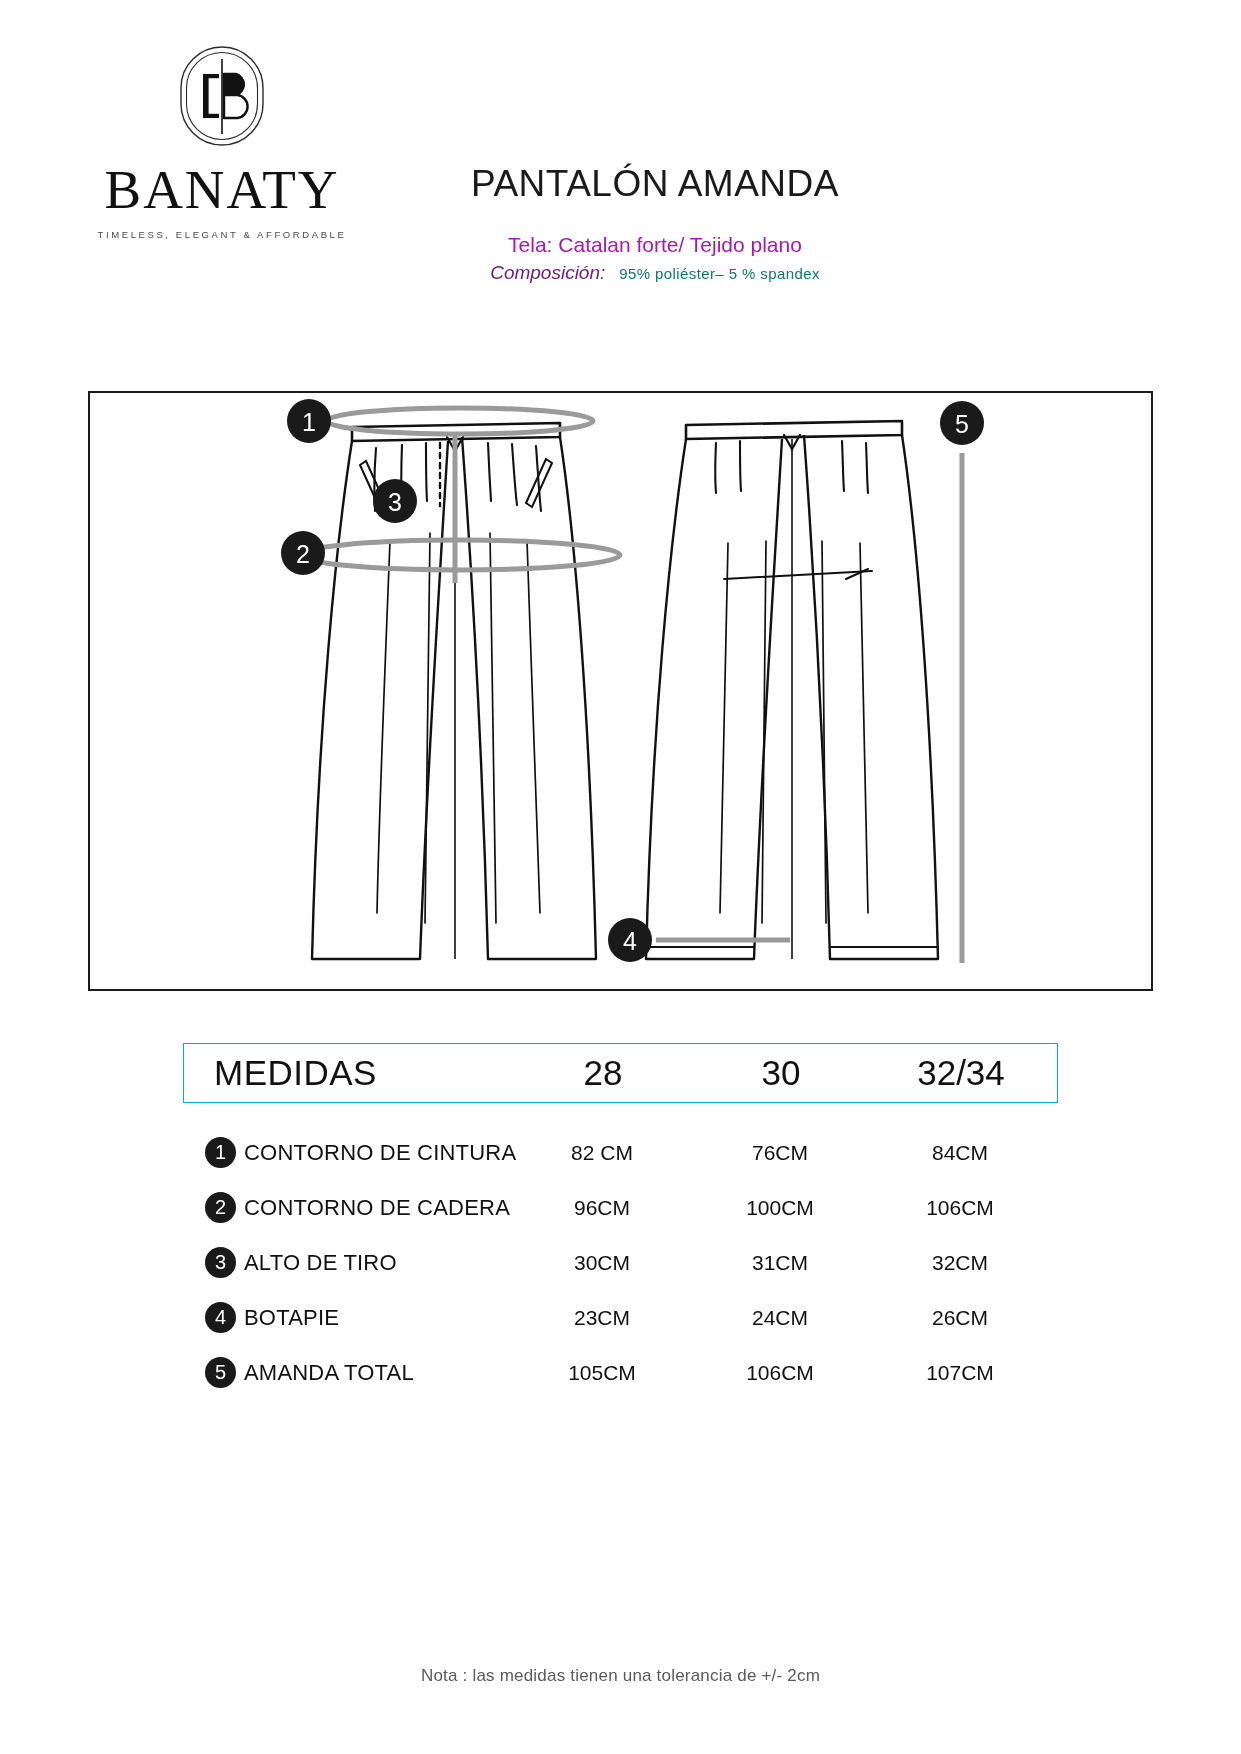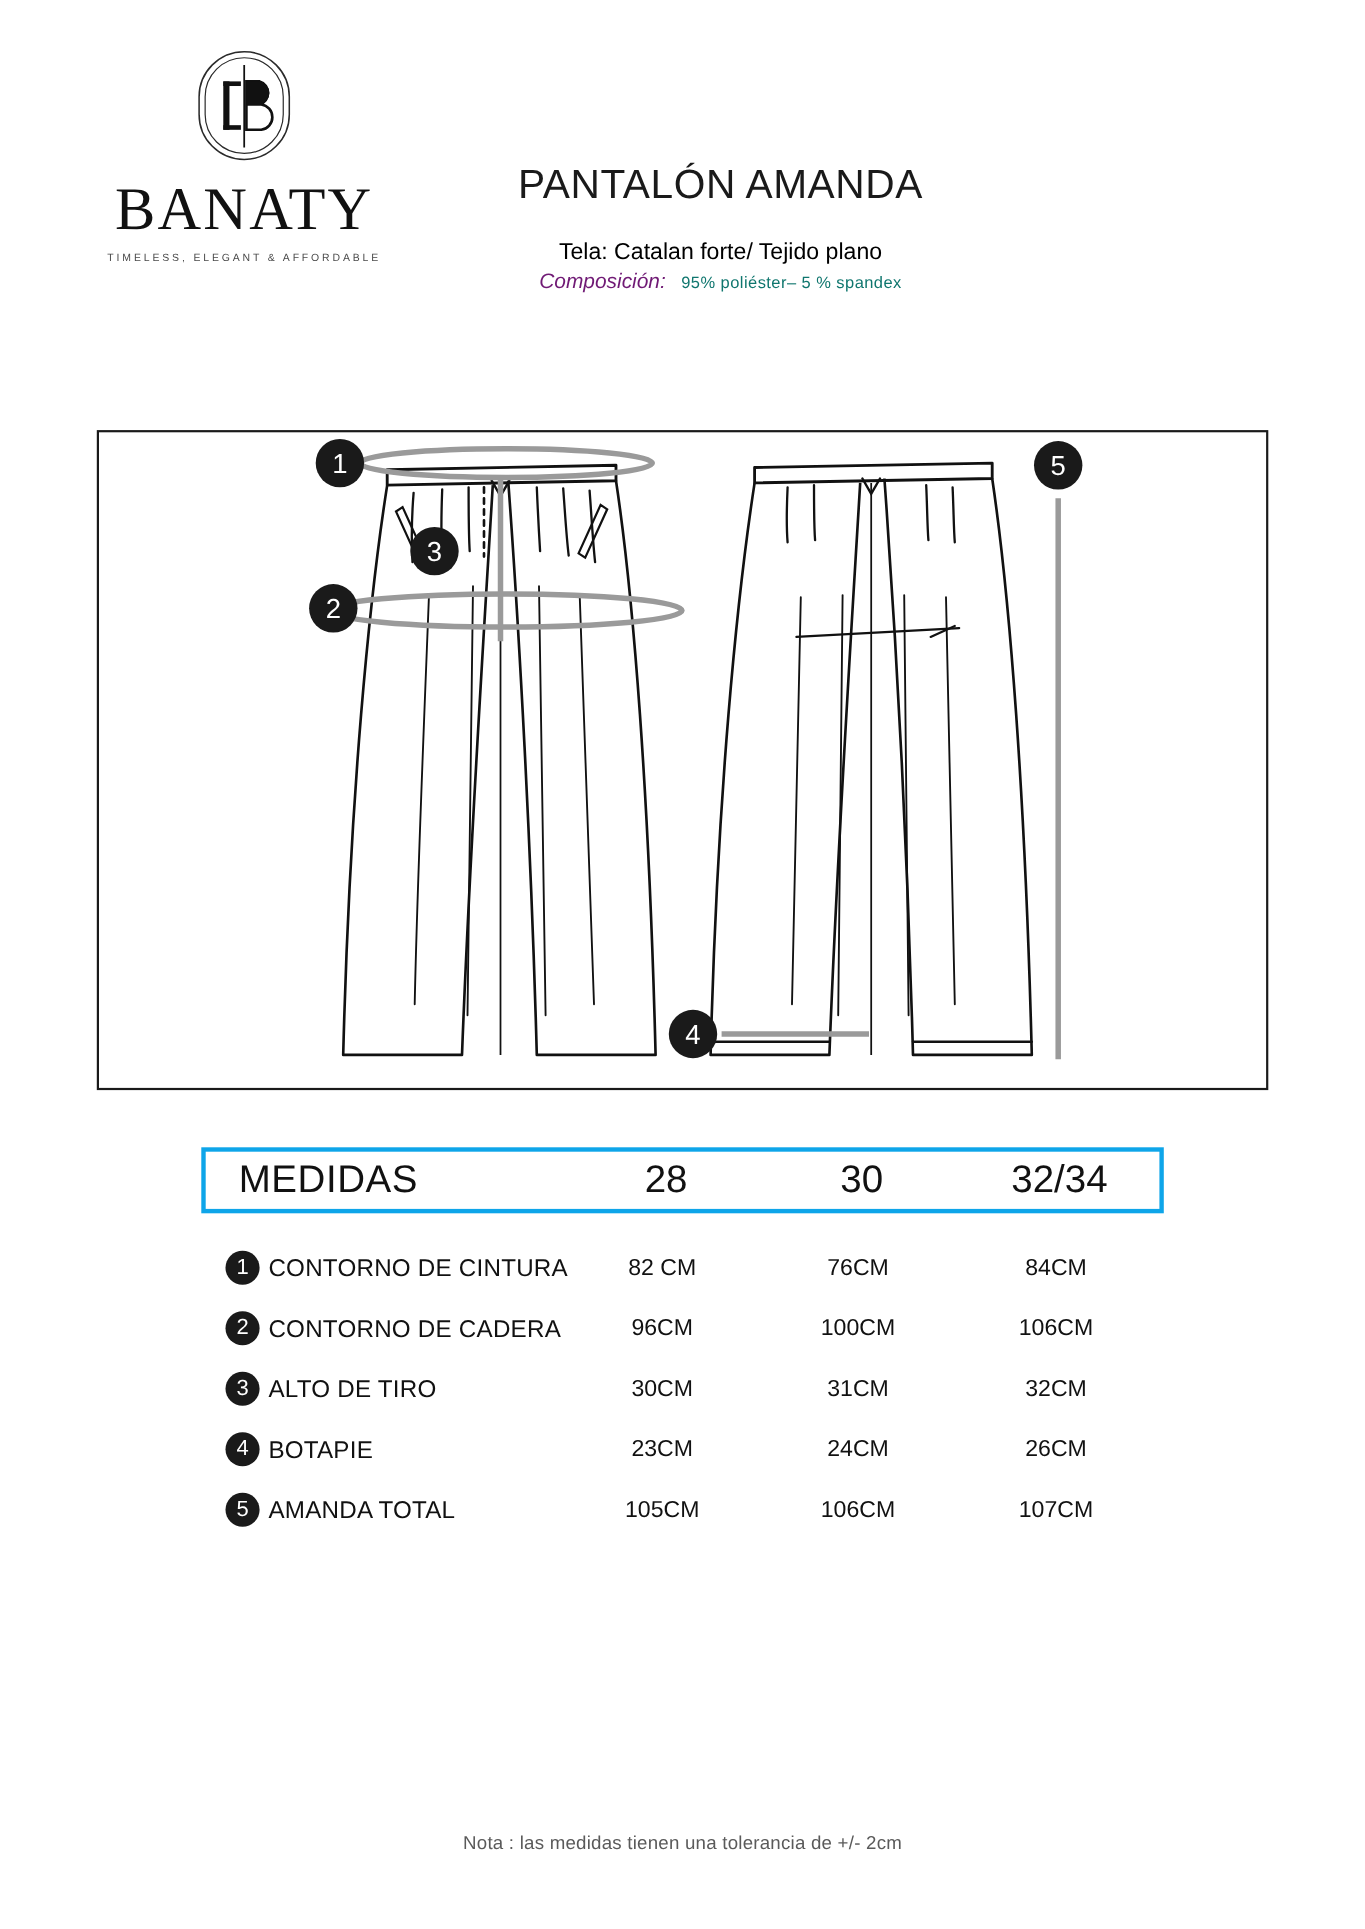--- a/index.html
+++ b/index.html
@@ -69,27 +69,27 @@
     color: #0d0d0d;
     line-height: 1.05;
     margin: 0;
   }
   .sub-title {
     font-family: "Liberation Sans", sans-serif;
     font-size: 37px;
     font-weight: 400;
     letter-spacing: 0.5px;
     color: #1a1a1a;
-    margin-top: 8px;
+    margin-top: 24px;
     line-height: 1.1;
   }
   .fabric-line {
     font-family: "Liberation Sans", sans-serif;
     font-size: 21px;
-    color: #000000;
+    color: #a21caf;
     margin-top: 26px;
     line-height: 1.35;
   }
   .composition-line {
     margin-top: 2px;
     line-height: 1.3;
     white-space: nowrap;
   }
   .composition-label {
     font-family: "Liberation Sans", sans-serif;
@@ -118,21 +118,21 @@
   .illus-panel svg { display: block; }
 
   
   .table-wrap {
     position: absolute;
     left: 183px;
     top: 1043px;
     width: 875px;
   }
   .table-head {
-    border: 4px solid #0ea5e9;
+    border: 1px solid #0ea5e9;
     height: 60px;
     display: flex;
     align-items: center;
   }
   .th-label {
     width: 330px;
     padding-left: 30px;
     font-size: 35px;
     letter-spacing: 0.5px;
     color: #111;

